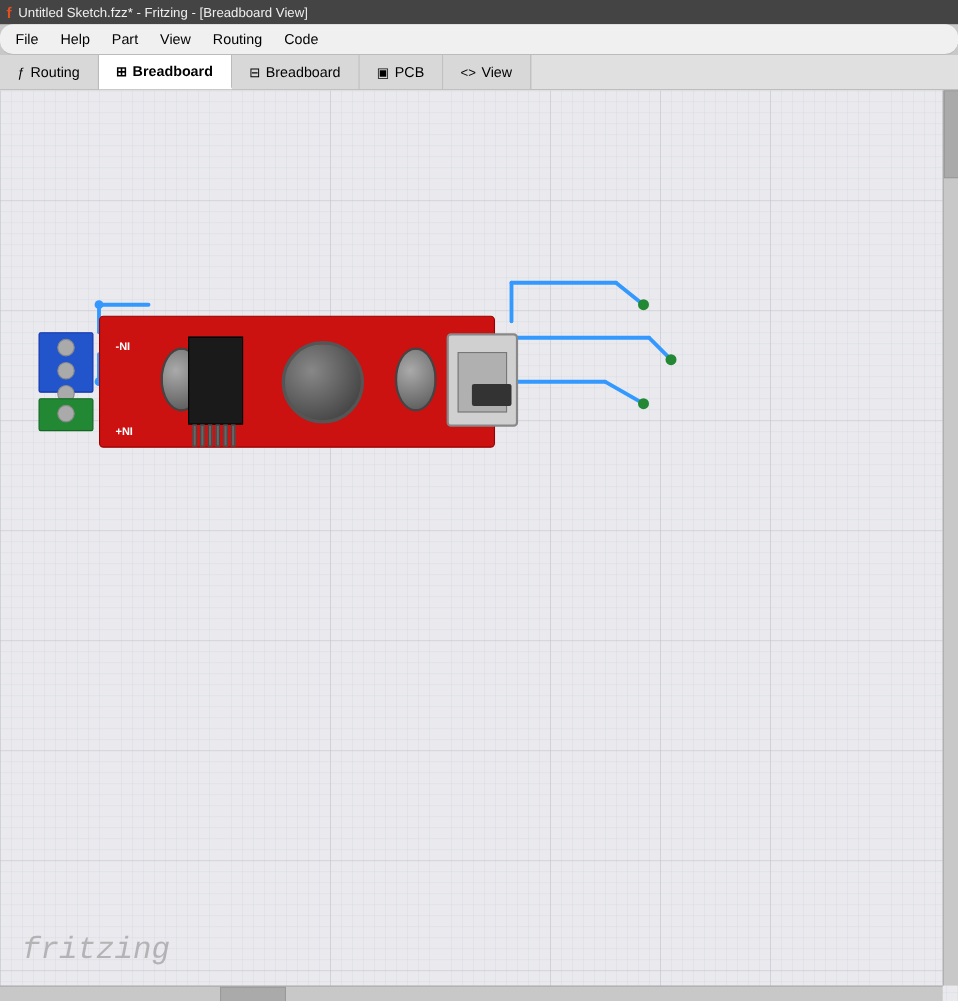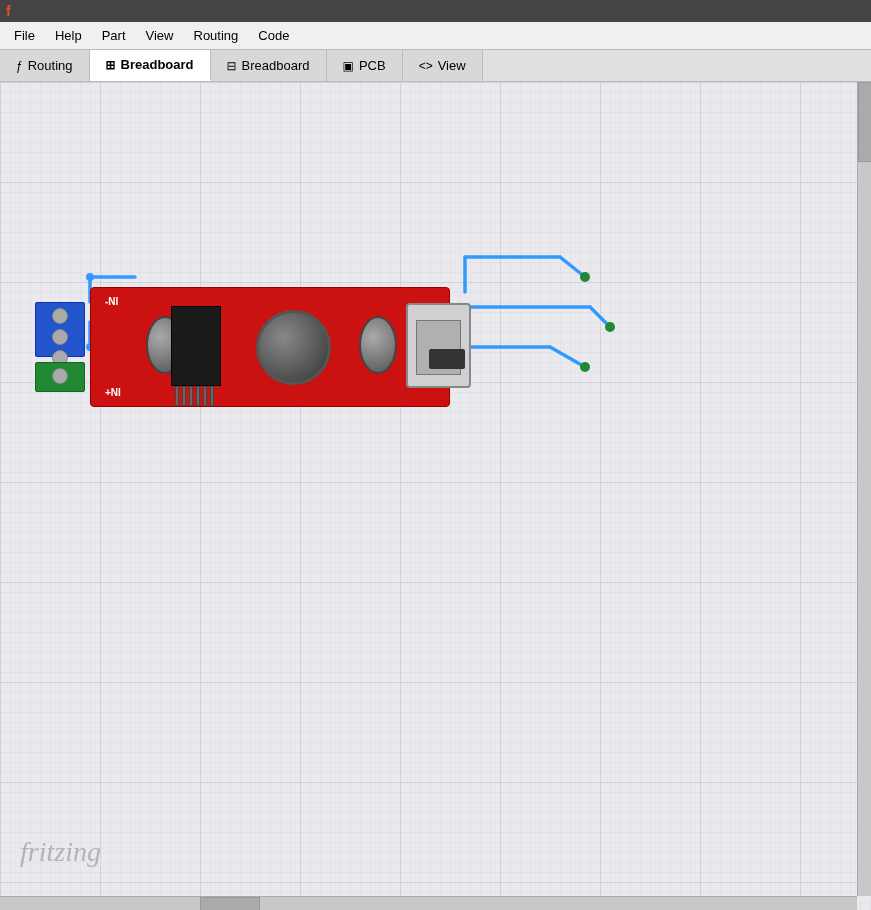--- a/index.html
+++ b/index.html
@@ -23,20 +23,21 @@
     }
 
     
     #menubar {
       background: #f0f0f0;
       border-bottom: 1px solid #bbb;
       height: 28px;
       display: flex;
       align-items: center;
       padding: 0 4px;
+      border-radius: 12px;
     }
     .menu-item {
       padding: 3px 10px;
       cursor: pointer;
       border-radius: 3px;
       font-size: 13px;
     }
 
     
     #tabbar {
@@ -110,23 +111,23 @@
       top: 0; left: 200px;
       width: 60px;
       height: 14px;
       background: #aaa;
       border: 1px solid #999;
     }
 
     
     #fritzing-logo {
       position: absolute;
-      bottom: 42px;
+      bottom: 30px;
       left: 20px;
-      font-family: Liberation Serif, serif;
+      font-family: Liberation Mono, monospace;
       font-size: 28px;
       color: rgba(100,100,100,0.4);
       font-style: italic;
     }
 
     
     #component-area {
       position: absolute;
       top: 200px;
       left: 90px;
@@ -142,21 +143,21 @@
       border: 1px solid #990000;
     }
 
     
     .ni-label {
       position: absolute;
       color: white;
       font-size: 10px;
       font-weight: bold;
     }
-    .ni-top { top: 8px; left: 14px; text-align: right; }
+    .ni-top { top: 22px; left: 14px; text-align: right; }
     .ni-bottom { bottom: 8px; left: 14px; text-align: right; }
 
     
     .ic-chip {
       position: absolute;
       top: 18px; left: 80px;
       width: 50px;
       height: 80px;
       background: #1a1a1a;
       border: 1px solid #000;
@@ -277,20 +278,21 @@
       width: 700px;
       height: 280px;
       pointer-events: none;
     }
   </style>
 </head>
 <body>
 
 <div id="titlebar">
   <span class="f-icon">f</span>
+  <span>Untitled Sketch.fzz* - Fritzing - [Breadboard View]</span>
 </div>
 
 <div id="menubar">
   <span class="menu-item">File</span>
   <span class="menu-item">Help</span>
   <span class="menu-item">Part</span>
   <span class="menu-item">View</span>
   <span class="menu-item">Routing</span>
   <span class="menu-item">Code</span>
 </div>

